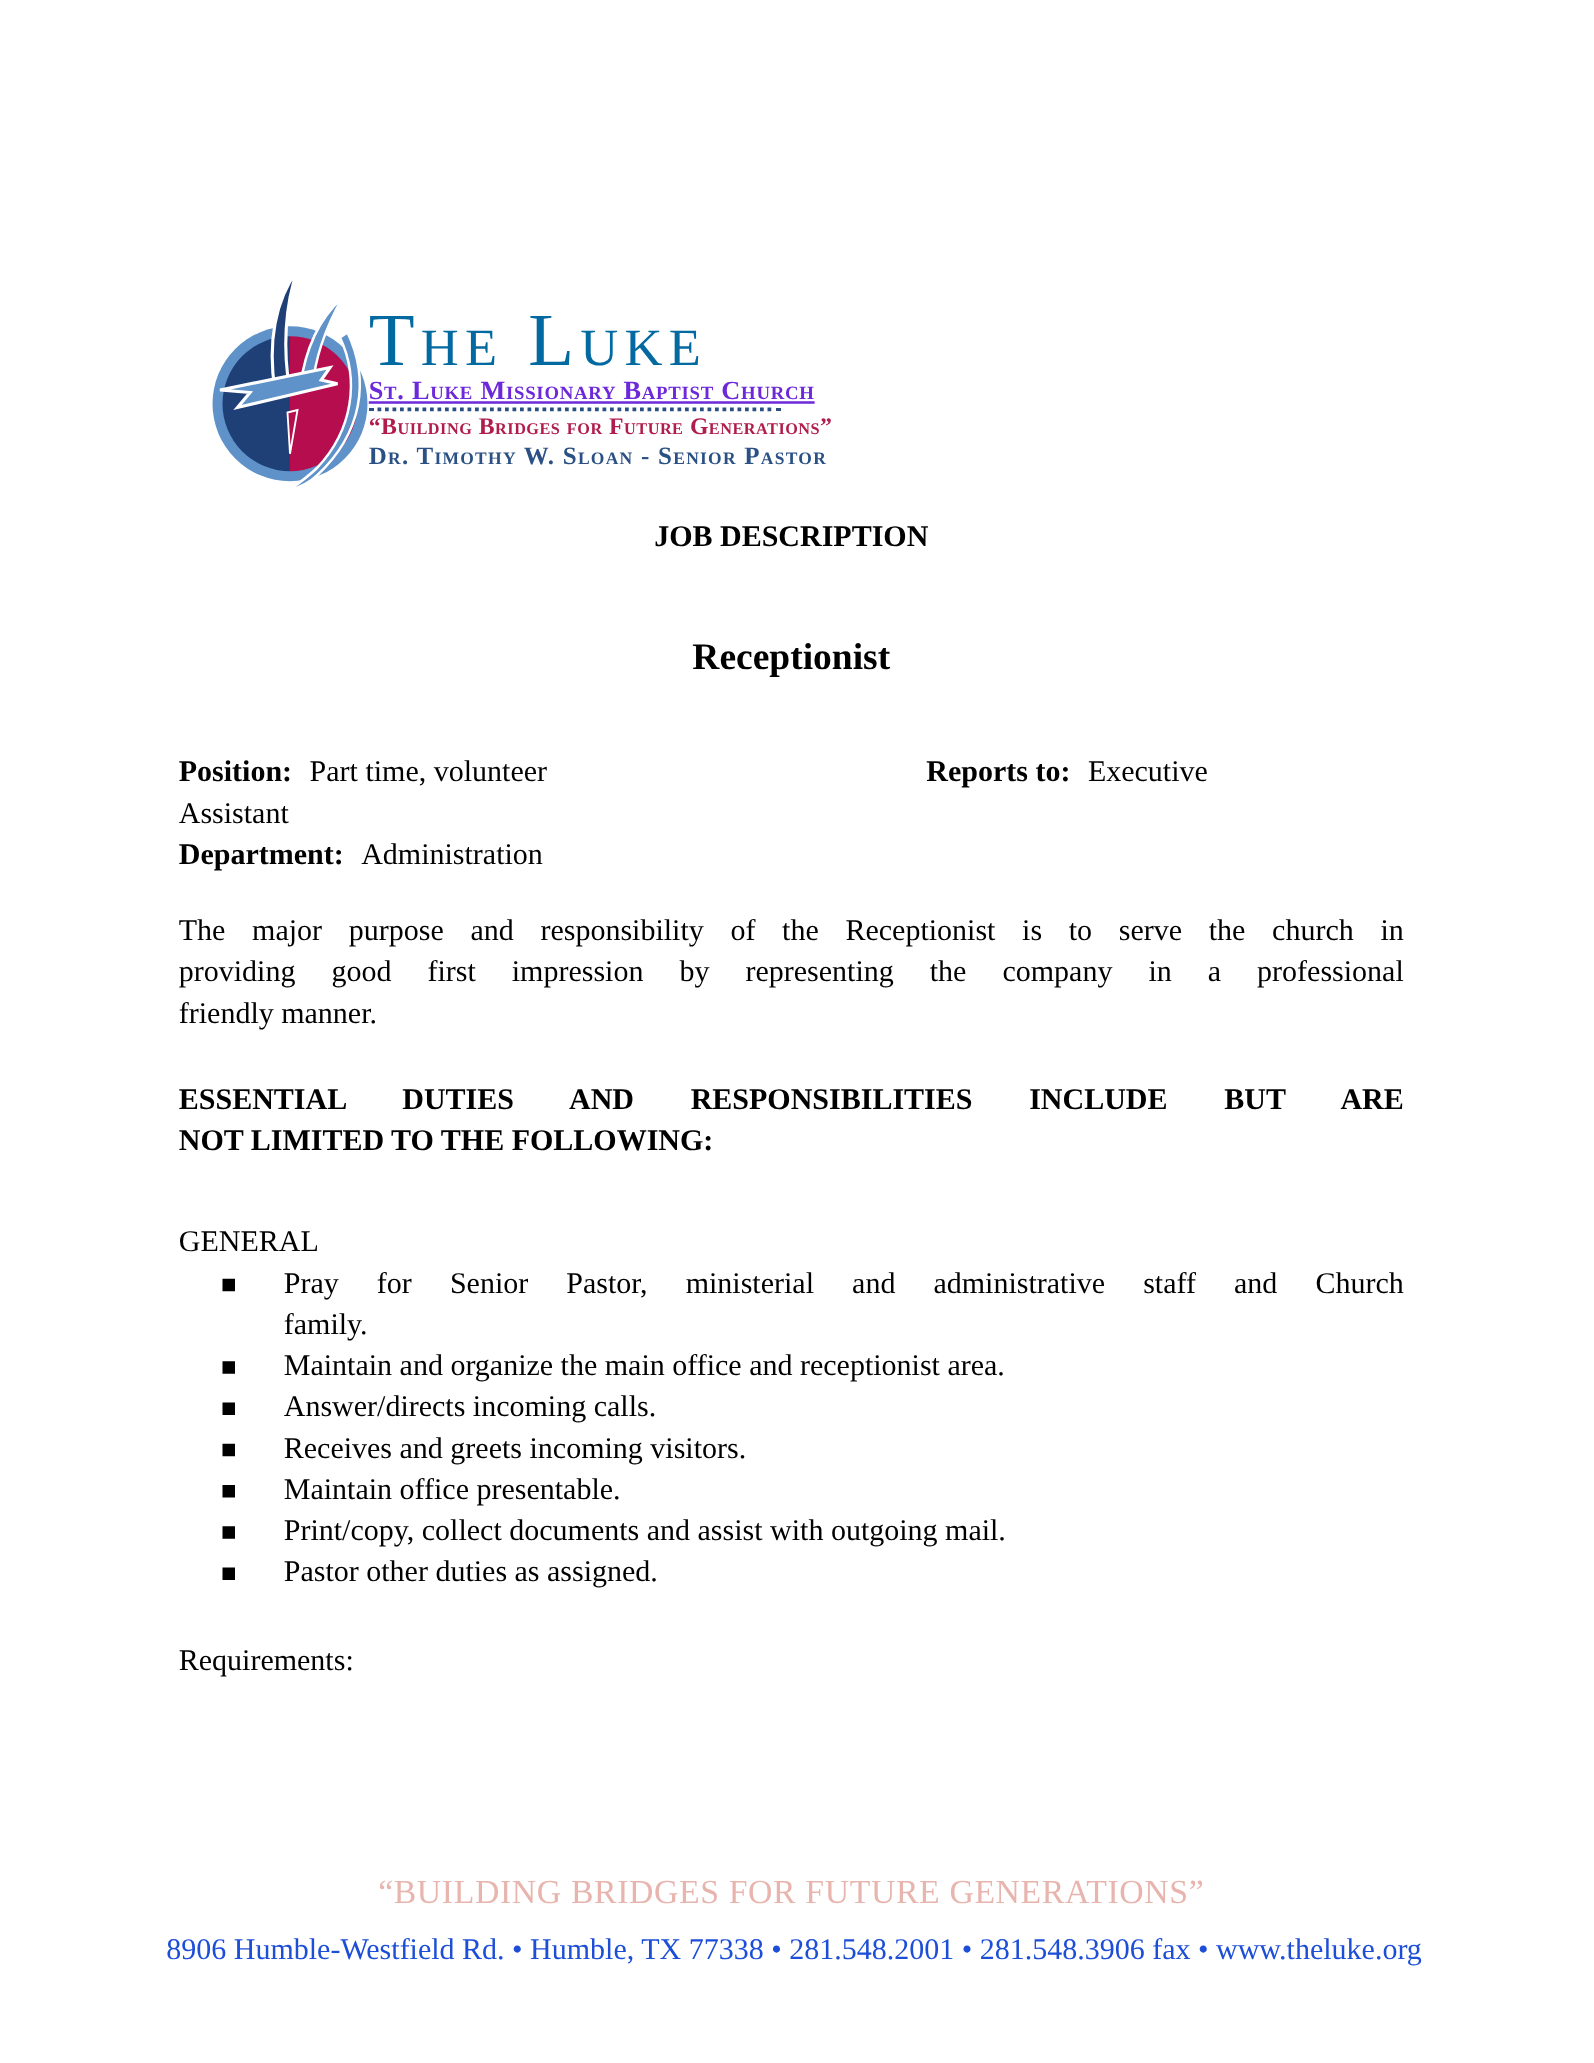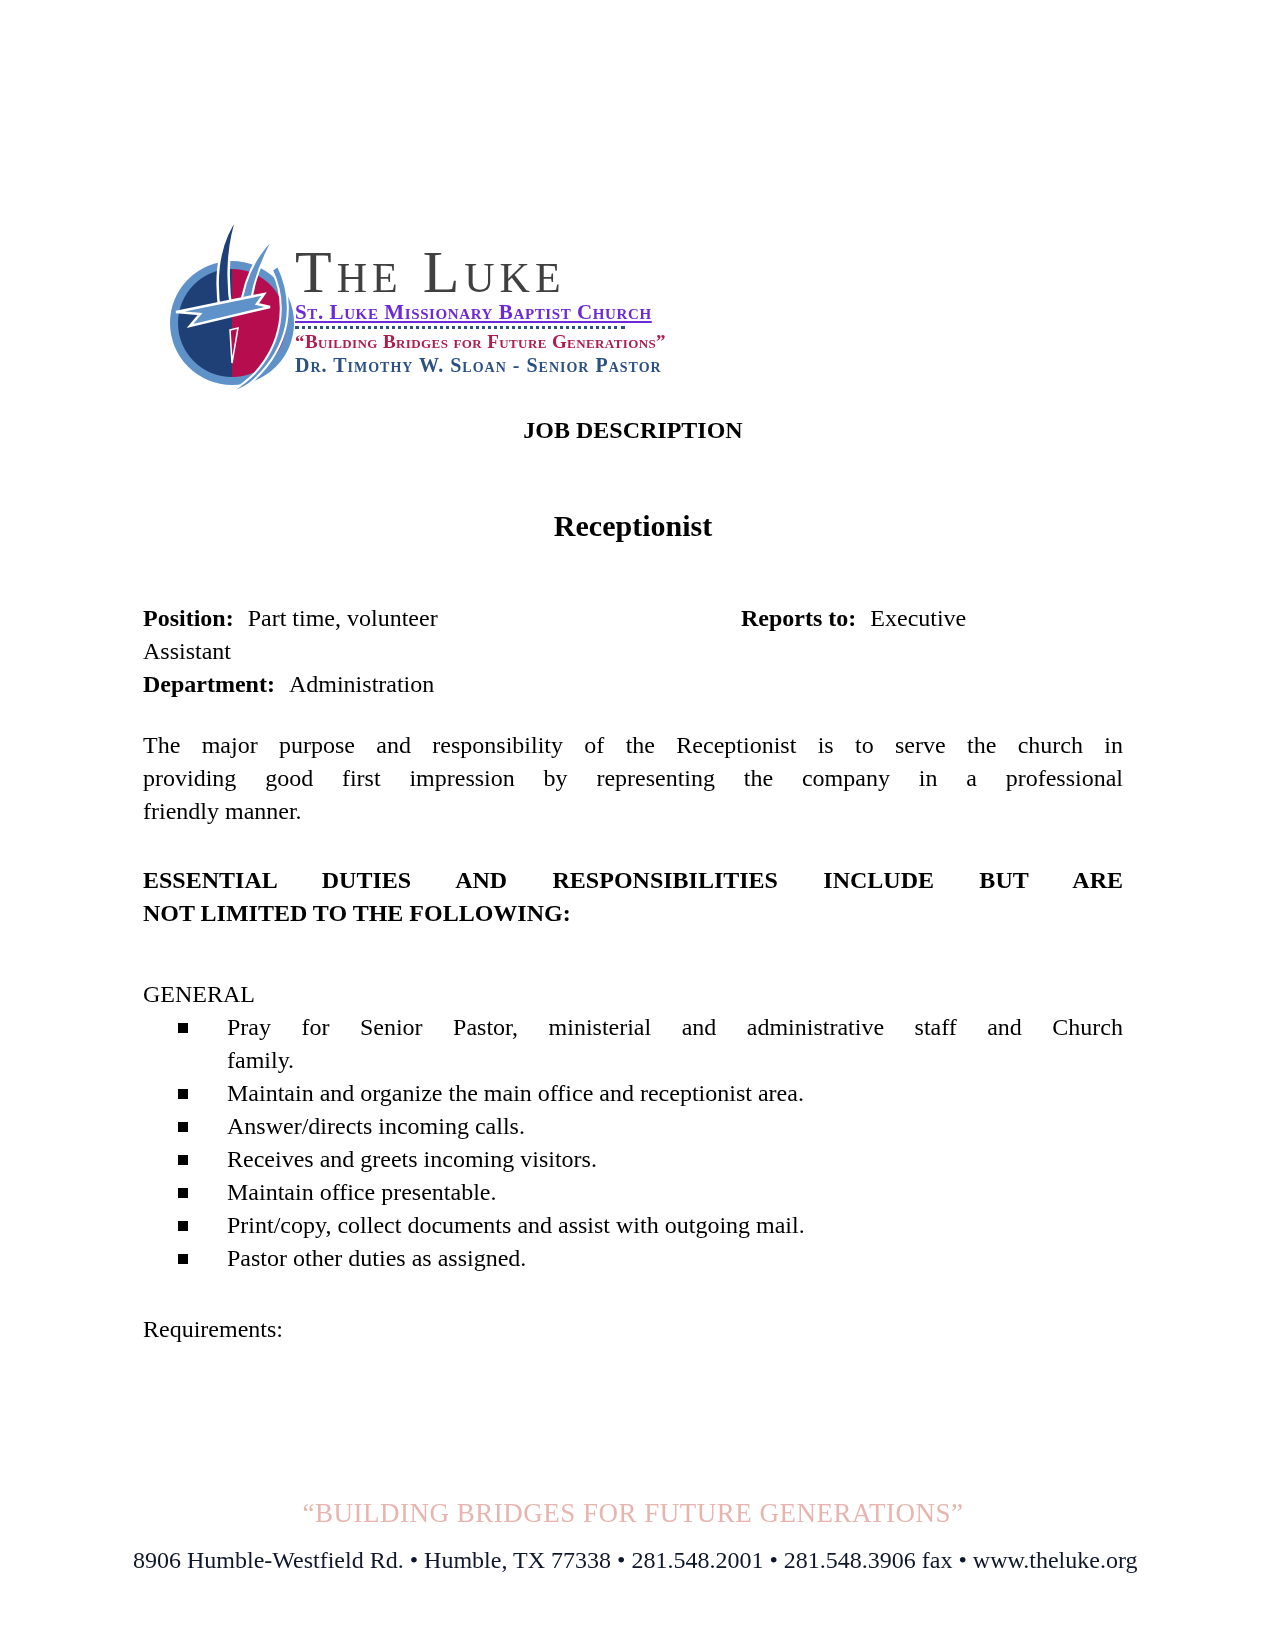--- a/index.html
+++ b/index.html
@@ -5,21 +5,21 @@
   html,body { margin:0; padding:0; background:#ffffff; }
   .page {
     position:relative; width:1275px; height:1650px; background:#ffffff;
     font-family:"Liberation Serif","DejaVu Serif",serif;
     color:#000; overflow:hidden;
   }
   
   .logo-wrap { position:absolute; left:160px; top:208px; }
   .logo-text { position:absolute; left:295px; top:243px; width:340px; }
   .logo-title {
-    font-variant:small-caps; color:#404040; font-size:60px; line-height:58px;
+    font-variant:small-caps; color:#0369a1; font-size:60px; line-height:58px;
     letter-spacing:5px; white-space:nowrap;
   }
   .logo-church {
     font-variant:small-caps; font-weight:bold; color:#6d28d9; font-size:21px;
     line-height:22px; letter-spacing:0.6px; white-space:nowrap;text-decoration:underline;
   }
   .logo-dots { border-top:3px dotted #2b5184; width:330px; margin:3px 0 3px 0; }
   .logo-tagline {
     font-variant:small-caps; font-weight:bold; color:#b01c4c; font-size:19px;
     line-height:20px; letter-spacing:0.4px; white-space:nowrap;
@@ -47,21 +47,21 @@
     content:""; position:absolute; left:35px; top:12px;
     width:10px; height:10px; background:#000;
   }
   
   .footer-quote {
     position:absolute; left:143px; top:1498px; width:980px; text-align:center;
     color:#e8b5ae; font-size:27px; line-height:30px; letter-spacing:0.5px;
   }
   .footer-address {
     position:absolute; left:133px; top:1546px; width:1000px; text-align:center;
-    color:#0f172a; font-size:24px; line-height:28px; white-space:nowrap;
+    color:#1d4ed8; font-size:24px; line-height:28px; white-space:nowrap;
   }
 </style>
 </head>
 <body>
 
 <div class="page">
 
   <div class="logo-wrap">
     <svg width="150" height="190" viewBox="0 0 150 190">
       <circle cx="72" cy="115" r="62" fill="#5e92c8"></circle>

